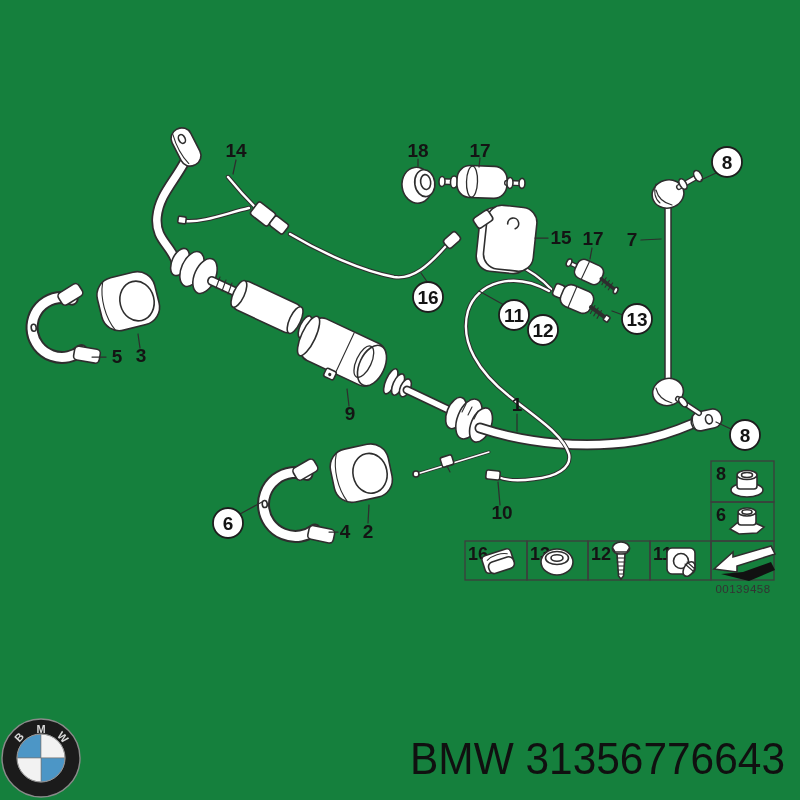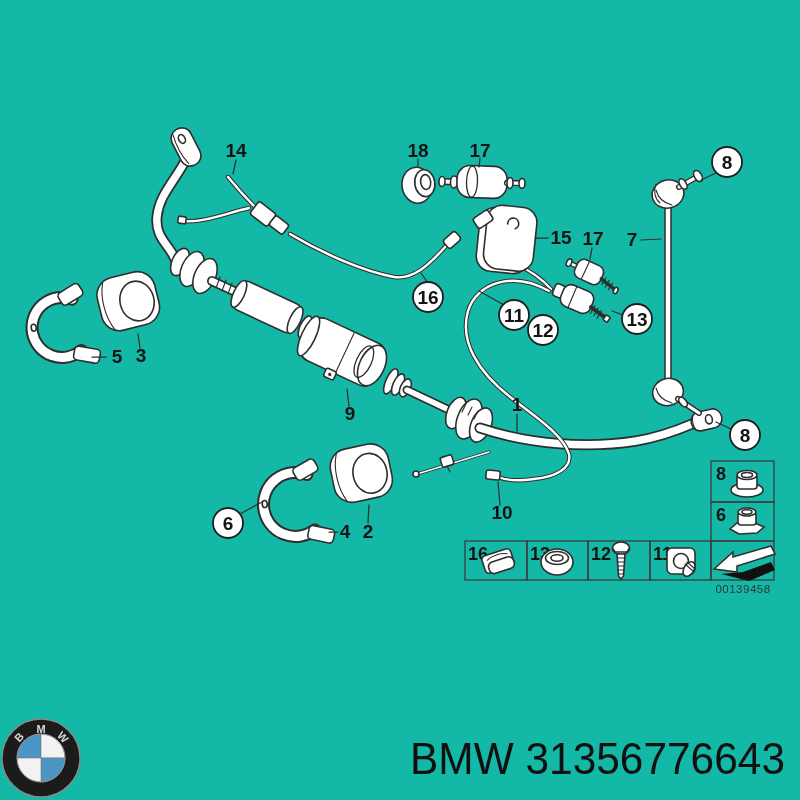--- a/index.html
+++ b/index.html
@@ -1,16 +1,16 @@
 <!DOCTYPE html>
 <html><head>
 <meta charset="utf-8">
 <style>
   html,body{margin:0;padding:0;background:#fff;}
-  .stage{position:relative;width:800px;height:800px;background:#14b8a6;overflow:hidden;
+  .stage{position:relative;width:800px;height:800px;background:#15803d;overflow:hidden;
          font-family:"Liberation Sans",sans-serif;}
   svg{position:absolute;top:0;left:0;}
   .fw{fill:#fff;stroke:#2e2e2e;stroke-width:1.6;}
   .ln{fill:none;stroke:#2e2e2e;stroke-width:1.6;stroke-linecap:round;stroke-linejoin:round;}
   .thin{fill:none;stroke:#2e2e2e;stroke-width:1.1;stroke-linecap:round;}
   .to{fill:none;stroke:#2e2e2e;stroke-linecap:round;stroke-linejoin:round;}
   .ti{fill:none;stroke:#fff;stroke-linecap:round;stroke-linejoin:round;}
   .eo{fill:none;stroke:#2e2e2e;stroke-width:1.3;}
   .leader{fill:none;stroke:#2e2e2e;stroke-width:1.25;stroke-linecap:round;}
   .callout-text{font-family:"Liberation Sans",sans-serif;font-weight:bold;font-size:19px;fill:#141414;}

